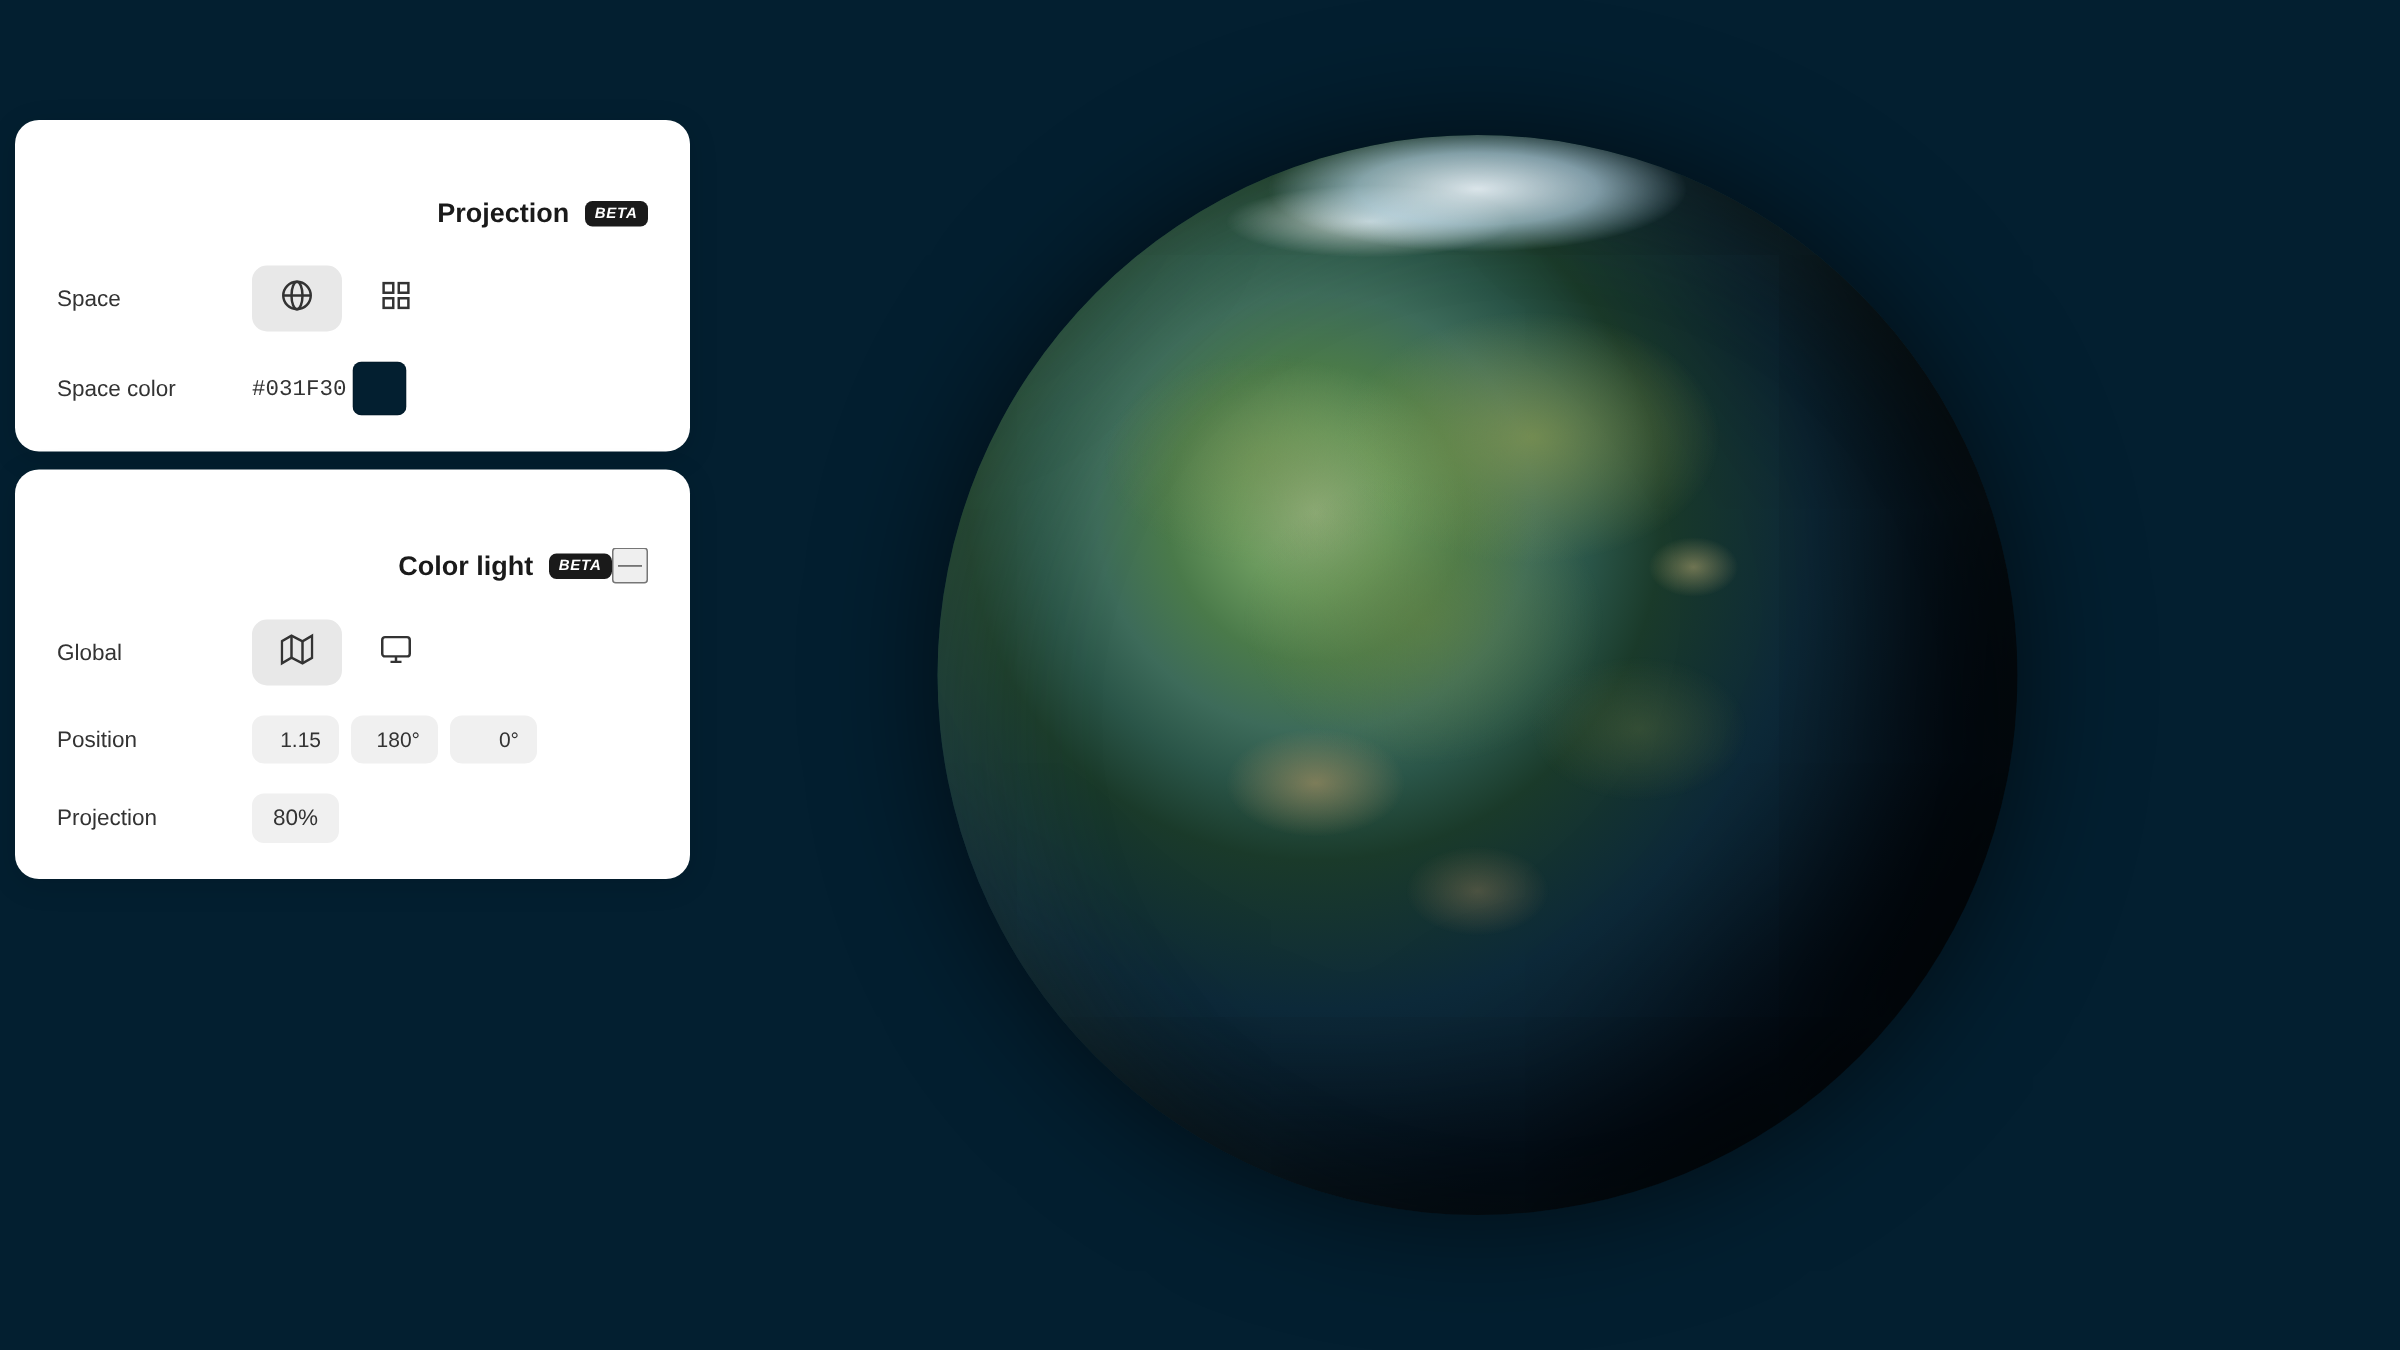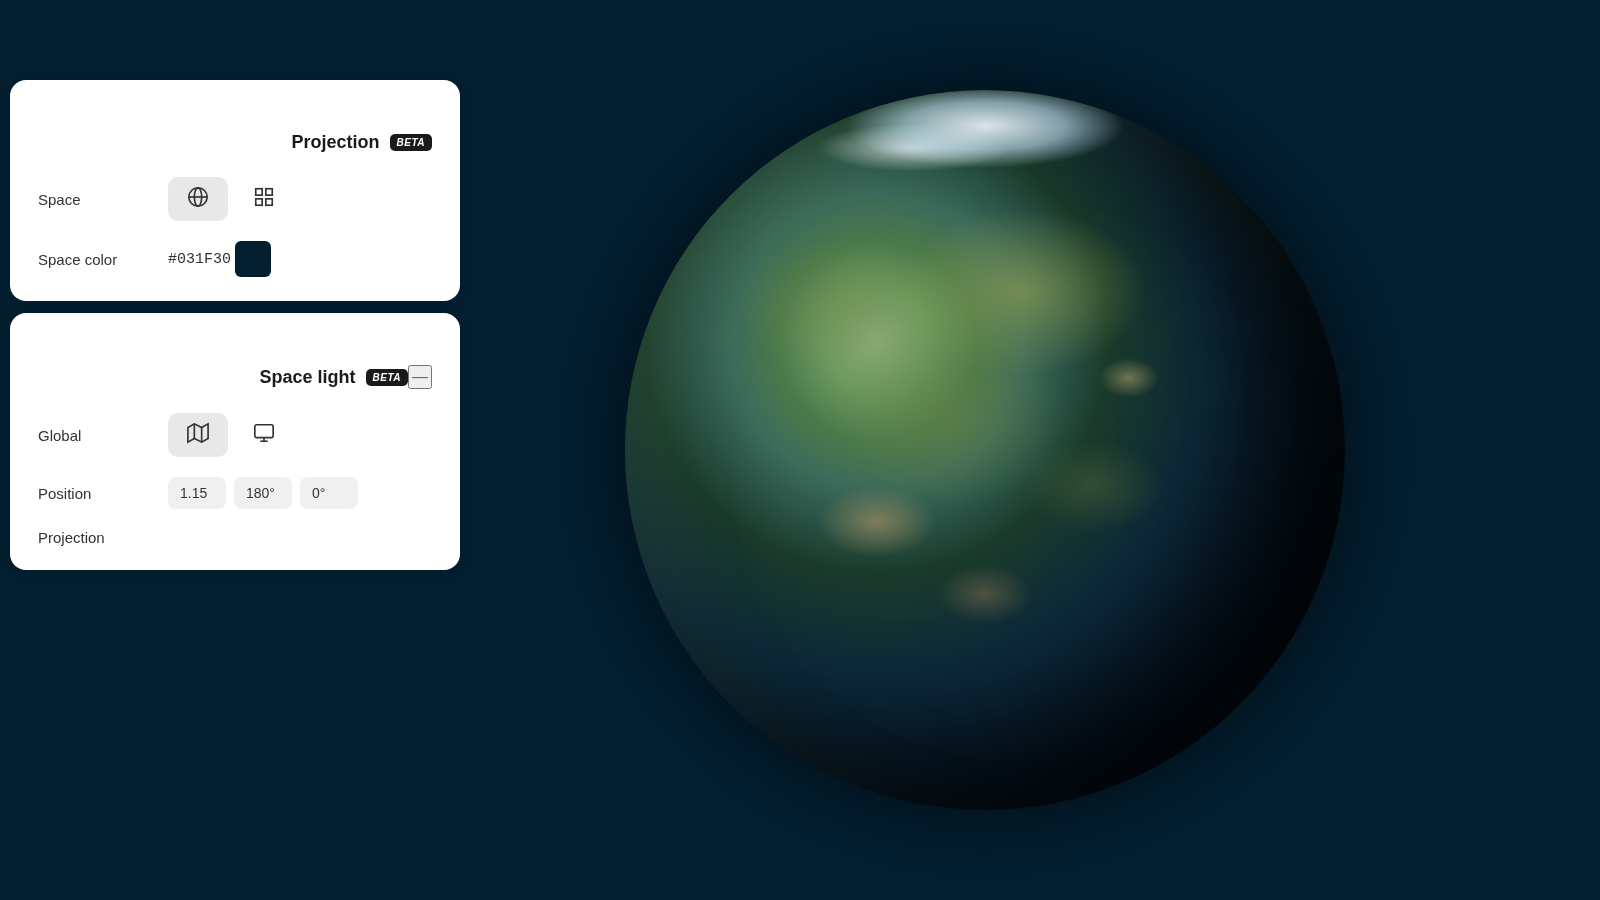--- a/index.html
+++ b/index.html
@@ -221,21 +221,21 @@
     }
 
     .pos-input {
       background: #f0f0f0;
       border: none;
       border-radius: 8px;
       padding: 8px 12px;
       font-size: 14px;
       color: #333;
       width: 58px;
-      text-align: left;
+      text-align: right;
       cursor: pointer;
     }
 
     
     .intensity-value {
       font-size: 15px;
       color: #333;
       background: #f0f0f0;
       border-radius: 8px;
       padding: 8px 14px;
@@ -290,21 +290,21 @@
       <div class="row-controls color-swatch-row">
         <span class="color-value">#031F30</span>
         <div class="color-swatch" style="background-color: #031F30;"></div>
       </div>
     </div>
   </div>
 
   <div class="panel-card">
     <div class="panel-header">
       <div class="panel-title-row">
-        <span class="panel-title">Space light</span>
+        <span class="panel-title">Color light</span>
         <span class="beta-badge">BETA</span>
       </div>
       <button class="collapse-btn">
         <span>—</span>
       </button>
     </div>
 
     <div class="panel-row">
       <span class="row-label">Global</span>
       <div class="row-controls">
@@ -336,16 +336,19 @@
       <span class="row-label">Position</span>
       <div class="row-controls position-inputs">
         <input class="pos-input" type="text" value="1.15" readonly="" style="">
         <input class="pos-input" type="text" value="180°" readonly="" style="">
         <input class="pos-input" type="text" value="0°" readonly="" style="">
       </div>
     </div>
 
     <div class="panel-row">
       <span class="row-label">Projection</span>
+      <div class="row-controls">
+        <span class="intensity-value">80%</span>
+      </div>
     </div>
   </div>
 
 </div>
 
 </body></html>

